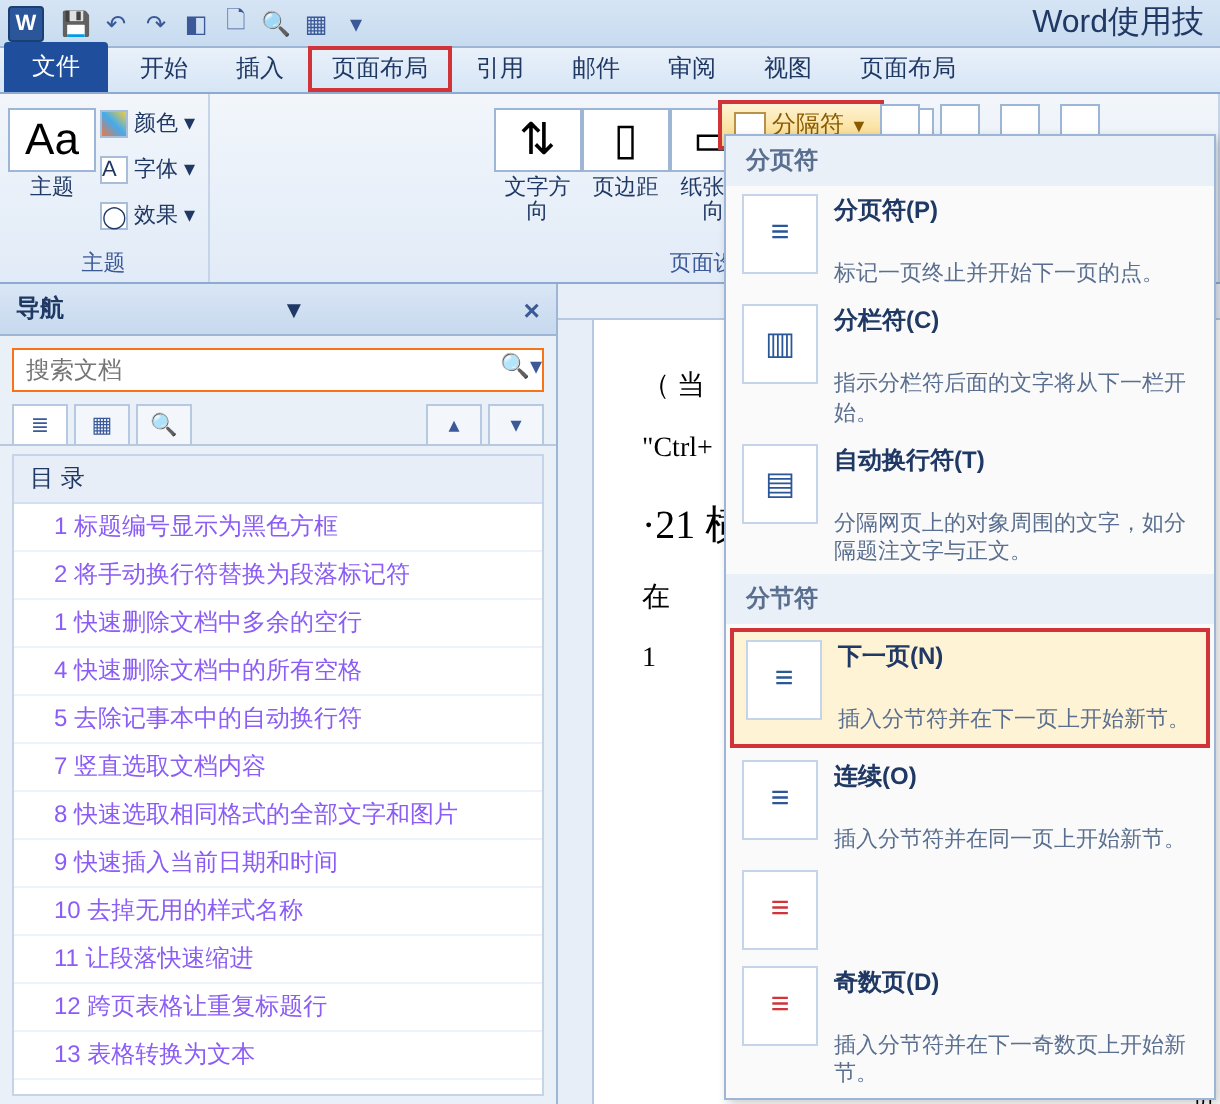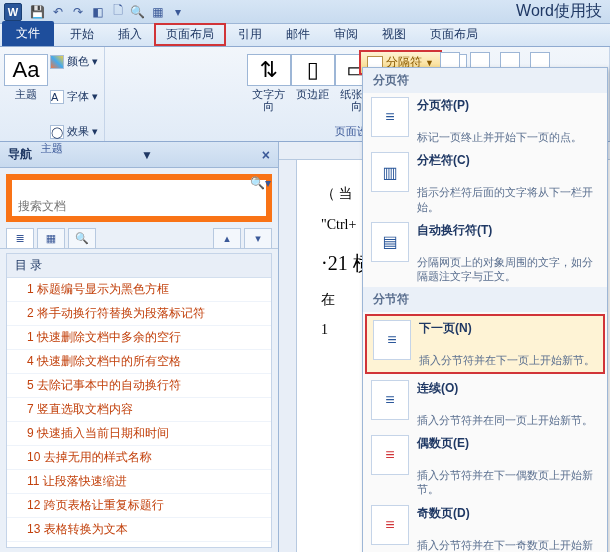--- a/index.html
+++ b/index.html
@@ -16,44 +16,44 @@
 .tab.file { background: #1e4e9c; color: #fff; border-radius: 2px 2px 0 0; margin-right: 4px; padding: 4px 14px; }
 .tab.highlight { border: 2px solid #d13438; padding: 1px 10px; }
 
 .ribbon { height: 95px; background: linear-gradient(#f2f6fb,#e1ebf7); border-bottom: 1px solid #8faad0; display: flex; position: relative; }
 .group { border-right: 1px solid #c5d4e8; padding: 3px 6px 2px; display: flex; flex-direction: column; align-items: center; justify-content: space-between; }
 .group .controls { display: flex; gap: 4px; flex: 1; align-items: flex-start; }
 .group .label { font-size: 11px; color: #3b5998; padding-top: 2px; }
 .bigbtn { width: 40px; display: flex; flex-direction: column; align-items: center; gap: 2px; padding-top: 4px; }
 .bigbtn .ico { width: 44px; height: 32px; border: 1px solid #9db6d6; background: #fff; display: flex; align-items: center; justify-content: center; font-size: 22px; color: #000000; }
 .bigbtn .lbl { font-size: 11px; color: #1f3864; text-align: center; line-height: 1.1; }
-.smallstack { display: flex; flex-direction: column; gap: 20px; padding-top: 4px; }
+.smallstack { display: flex; flex-direction: column; gap: 8px; padding-top: 4px; }
 .smallbtn { display: flex; align-items: center; gap: 3px; font-size: 11px; color: #1f3864; }
 .smallbtn .si { width: 14px; height: 14px; border: 1px solid #a8bdd8; background: #fff; display: inline-block; }
 
 .breaks-btn { position: absolute; left: 359px; top: 3px; border: 2px solid #d13438; background: linear-gradient(#fef3d5,#f8d77e); padding: 2px 6px; display: flex; align-items: center; gap: 3px; font-size: 12px; color: #8a5a00; }
 .breaks-btn .bi { width: 16px; height: 14px; background: #fff; border: 1px solid #b89248; display: inline-block; }
 .breaks-btn .arr { font-size: 9px; }
 .ribbon-icons-right { position: absolute; left: 440px; top: 5px; display: flex; gap: 10px; }
 .ribbon-icons-right span { width: 20px; height: 20px; border: 1px solid #9db6d6; background: #fff; display: inline-block; }
 
 .body { display: flex; height: calc(552px - 24px - 23px - 95px); }
 .navpane { width: 279px; background: #eaf0f8; border-right: 1px solid #9db6d6; display: flex; flex-direction: column; justify-content: flex-end; }
 .nav-header { background: linear-gradient(#d9e6f5,#c7d9ee); border-bottom: 1px solid #9db6d6; padding: 4px 8px; display: flex; justify-content: space-between; align-items: center; color: #1f3864; font-weight: bold; font-size: 12px; }
 .closex { cursor: pointer; font-size: 14px; color: #3b5998; }
 .search-wrap { padding: 6px; }
-.search { width: 100%; border: 6px solid #f97316; background: #fff; padding: 19px 22px 3px 6px; font-size: 12px; color: #888; position: relative; }
+.search { width: 100%; border: 1px solid #f97316; background: #fff; padding: 3px 22px 3px 6px; font-size: 12px; color: #888; position: relative; }
 .search-wrap .mg { position: absolute; margin-left: -22px; margin-top: 2px; color: #3b5998; }
 .navtabs { display: flex; padding: 0 6px; gap: 3px; border-bottom: 1px solid #b7c9e0; }
 .navtabs span { width: 28px; height: 20px; border: 1px solid #b7c9e0; border-bottom: none; background: #f3f7fc; display: flex; align-items: center; justify-content: center; font-size: 11px; color: #3b5998; }
 .navtabs span.active { background: #fff; }
 .navtabs .spacer { flex: 1; border: none; background: none; }
 .toc { flex: 1; overflow: auto; background: #fff; margin: 4px 6px; border: 1px solid #c5d4e8; }
 .toc-root { background: #e8eef7; padding: 3px 8px; font-size: 12px; color: #1f3864; border-bottom: 1px solid #d3dfee; }
-.toc-item { padding: 3px 16px 3px 20px; font-size: 12px; color: #c2410c; border-bottom: 1px solid #eef3fa; cursor: pointer; white-space: nowrap; overflow: hidden; }
+.toc-item { padding: 3px 16px 3px 20px; font-size: 12px; color: #8b5cf6; border-bottom: 1px solid #eef3fa; cursor: pointer; white-space: nowrap; overflow: hidden; }
 
 .docarea { flex: 1; background: #fff; position: relative; overflow: hidden; }
 .ruler-h { height: 18px; background: #e8eef7; border-bottom: 1px solid #b7c9e0; }
 .ruler-v { position: absolute; left: 0; top: 18px; bottom: 0; width: 18px; background: #e8eef7; border-right: 1px solid #b7c9e0; }
 .page { position: absolute; left: 30px; top: 25px; width: 320px; background: #fff; padding: 12px; font-size: 14px; color: #000; line-height: 2.2; }
 .page .l1 { font-family: serif; }
 .page .l2 { font-family: serif; }
 .page .l3 { font-family: serif; font-size: 20px; }
 .page .l4 { font-family: serif; }
 
@@ -182,20 +182,21 @@
     </div>
     <div class="toc">
       <div class="toc-root">目 录</div>
       <div id="toc-items">
           <div class="toc-item">1 标题编号显示为黑色方框</div>
           <div class="toc-item">2 将手动换行符替换为段落标记符</div>
           <div class="toc-item">1 快速删除文档中多余的空行</div>
           <div class="toc-item">4 快速删除文档中的所有空格</div>
           <div class="toc-item">5 去除记事本中的自动换行符</div>
           <div class="toc-item">7 竖直选取文档内容</div>
+          <div class="toc-item">8 快速选取相同格式的全部文字和图片</div>
           <div class="toc-item">9 快速插入当前日期和时间</div>
           <div class="toc-item">10 去掉无用的样式名称</div>
           <div class="toc-item">11 让段落快速缩进</div>
           <div class="toc-item">12 跨页表格让重复标题行</div>
           <div class="toc-item">13 表格转换为文本</div>
         </div>
     </div>
   </div>
 
   <div class="docarea">
@@ -247,24 +248,20 @@
   </div>
   <div class="dd-item">
     <div class="dd-ico">≡</div>
     <div class="dd-txt">
         <div class="dd-title">连续(O)</div>
         <div class="dd-desc">插入分节符并在同一页上开始新节。</div>
       </div>
   </div>
   <div class="dd-item">
     <div class="dd-ico" style="color:#d13438">≡</div>
-    <div class="dd-txt">
-        <div class="dd-title">偶数页(E)</div>
-        <div class="dd-desc">插入分节符并在下一偶数页上开始新节。</div>
-      </div>
   </div>
   <div class="dd-item">
     <div class="dd-ico" style="color:#d13438">≡</div>
     <div class="dd-txt">
         <div class="dd-title">奇数页(D)</div>
         <div class="dd-desc">插入分节符并在下一奇数页上开始新节。</div>
       </div>
   </div>
 </div>
 

